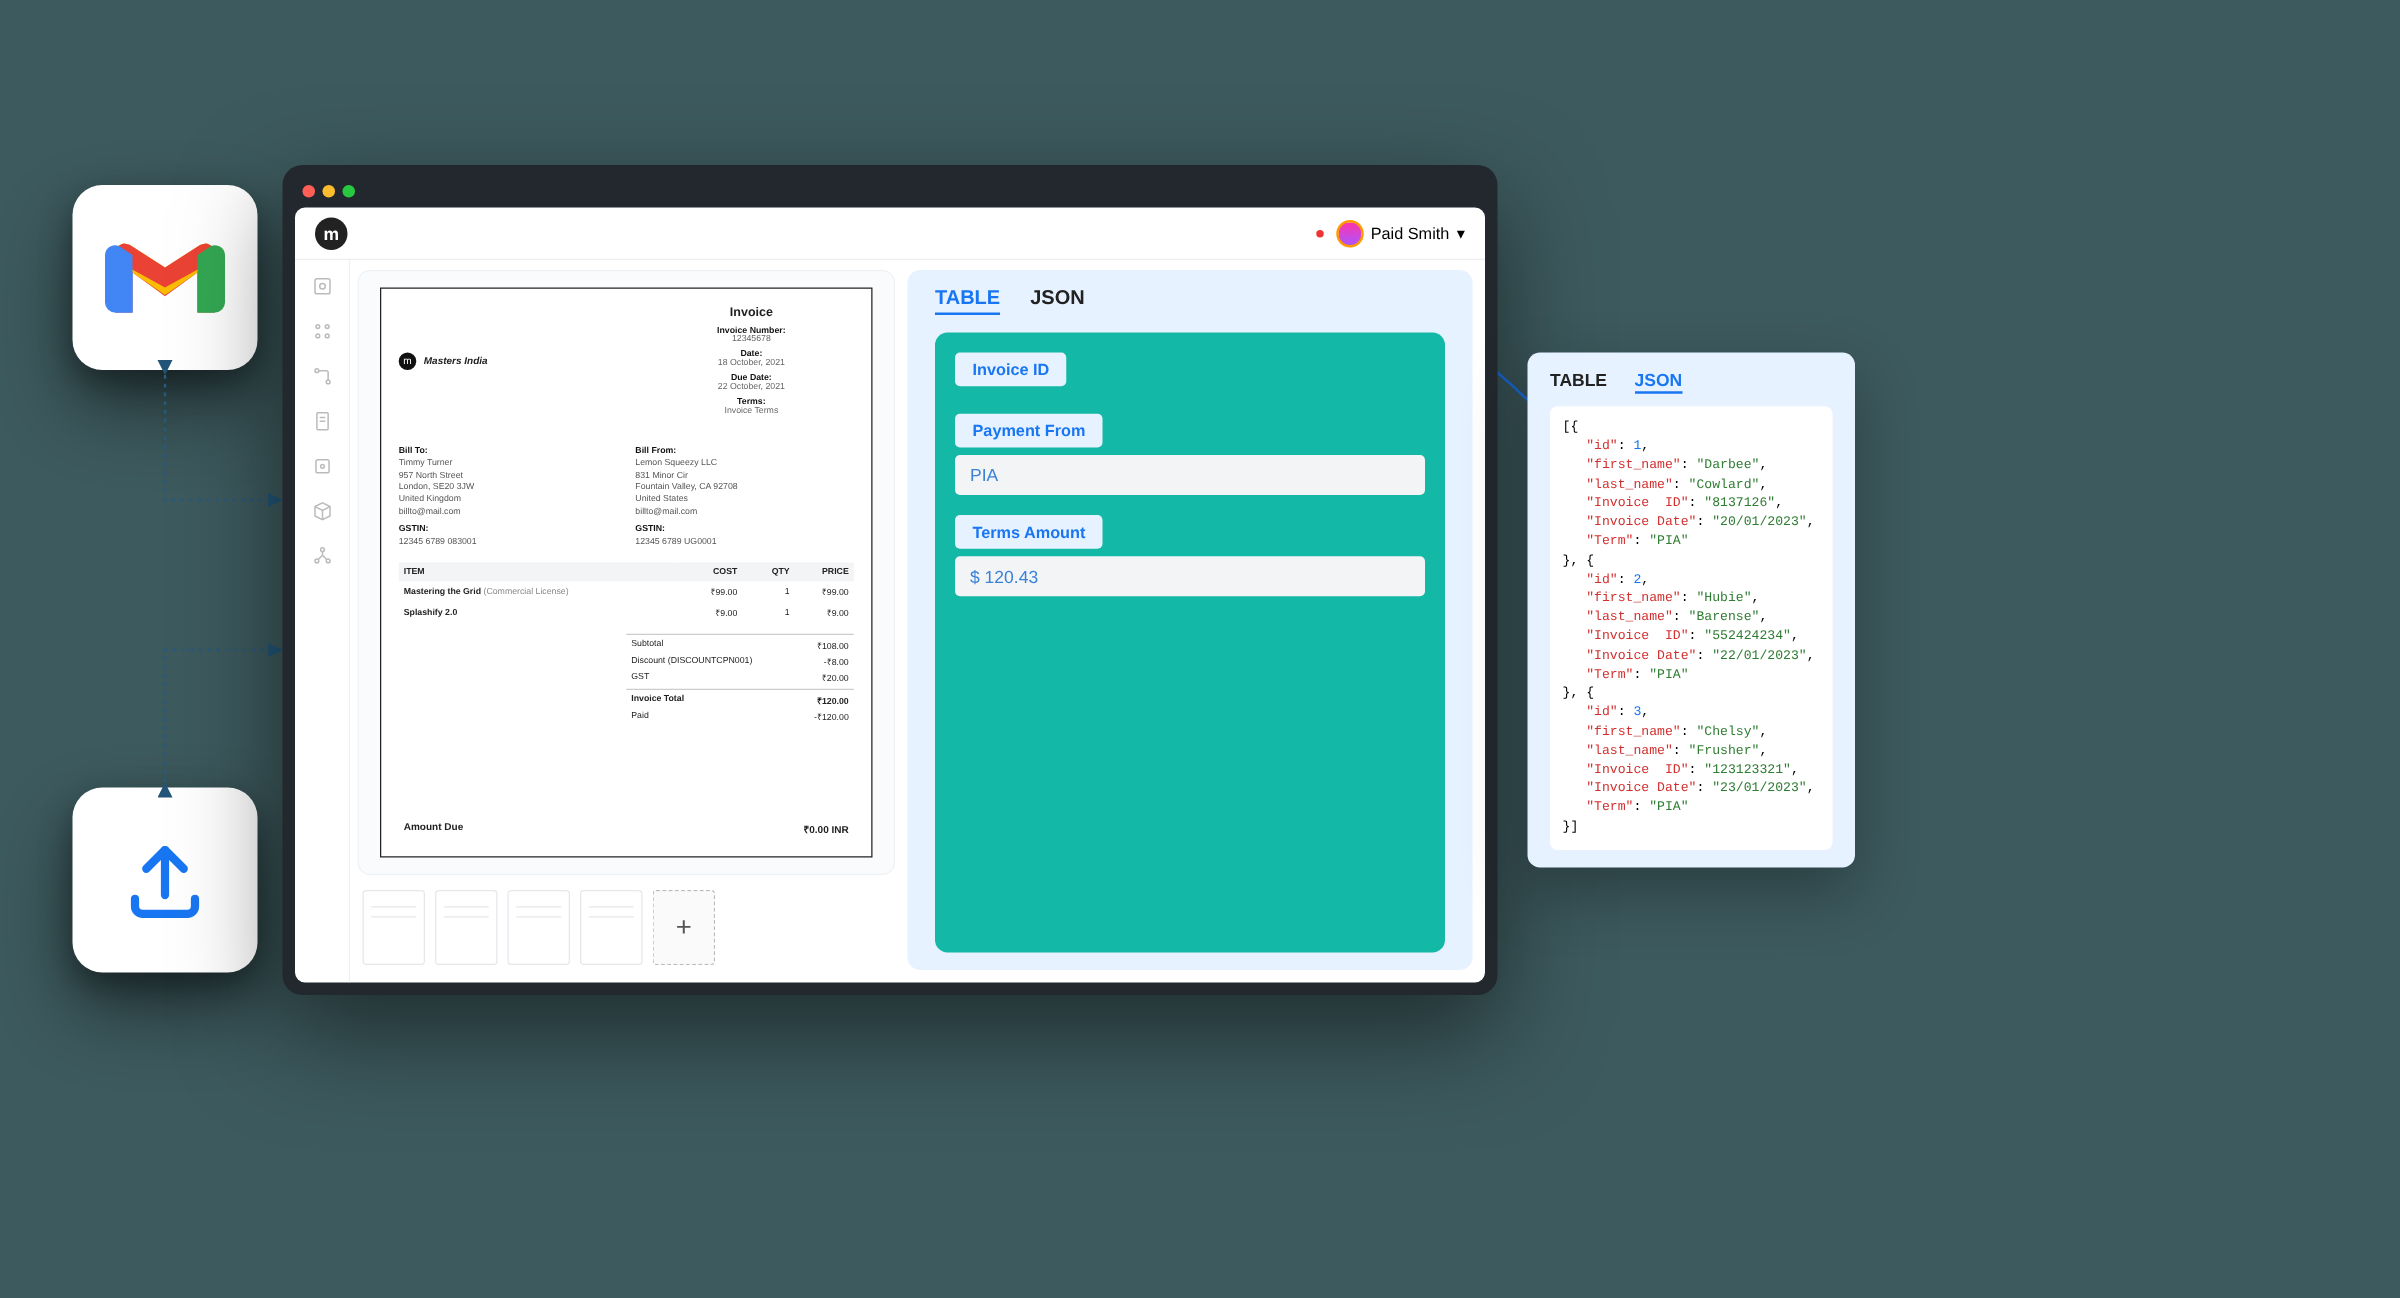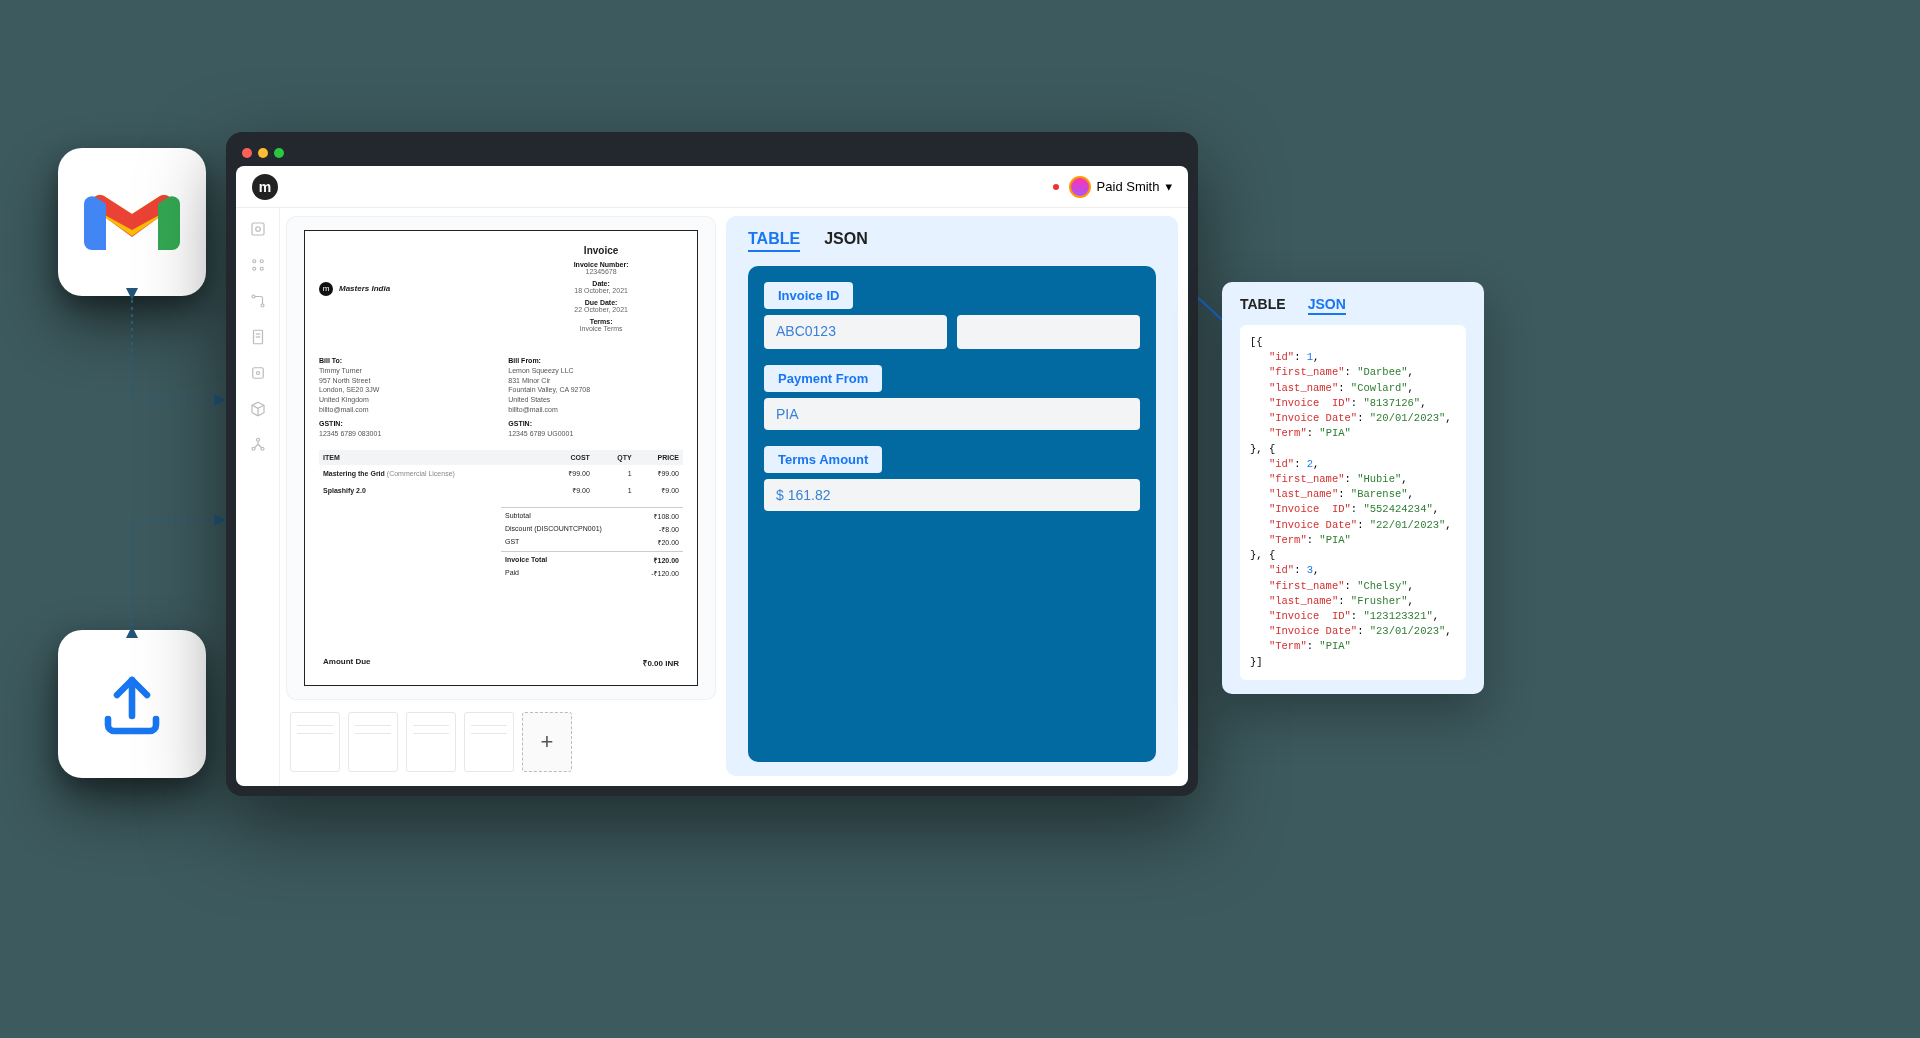--- a/index.html
+++ b/index.html
@@ -273,21 +273,21 @@
       font-size: 16px;
       color: #222;
       text-decoration: none;
       padding-bottom: 2px;
     }
     .tab.active {
       color: #1976f2;
       border-bottom: 2px solid #1976f2;
     }
     .fields-panel {
-      background: #0369a1;
+      background: #14b8a6;
       border-radius: 10px;
       padding: 16px;
       flex: 1;
     }
     .field-group { margin-bottom: 16px; }
     .field-label-pill {
       display: inline-block;
       background: #e6f2ff;
       color: #1976f2;
       font-weight: 700;
@@ -564,29 +564,26 @@
             <div class="thumb add">+</div>
           </div>
         </div>
 
         <div class="right-col">
           <div class="tabs">
             <a class="tab active">TABLE</a>
             <a class="tab">JSON</a>
           </div>
           <div class="fields-panel" id="fields-panel">
-              <div class="field-group"><div class="field-label-pill">Invoice ID</div><div class="field-row">
-                  <div class="field-value">ABC0123</div>
-                  <div class="field-value empty"></div>
-                </div></div>
+              <div class="field-group"><div class="field-label-pill">Invoice ID</div></div>
               <div class="field-group"><div class="field-label-pill">Payment From</div><div class="field-row">
                   <div class="field-value full">PIA</div>
                 </div></div>
               <div class="field-group"><div class="field-label-pill">Terms Amount</div><div class="field-row">
-                  <div class="field-value full">$ 161.82</div>
+                  <div class="field-value full">$ 120.43</div>
                 </div></div>
             </div>
         </div>
       </div>
     </div>
   </div>
 </div>
 
 <div class="json-popup">
   <div class="json-tabs">

